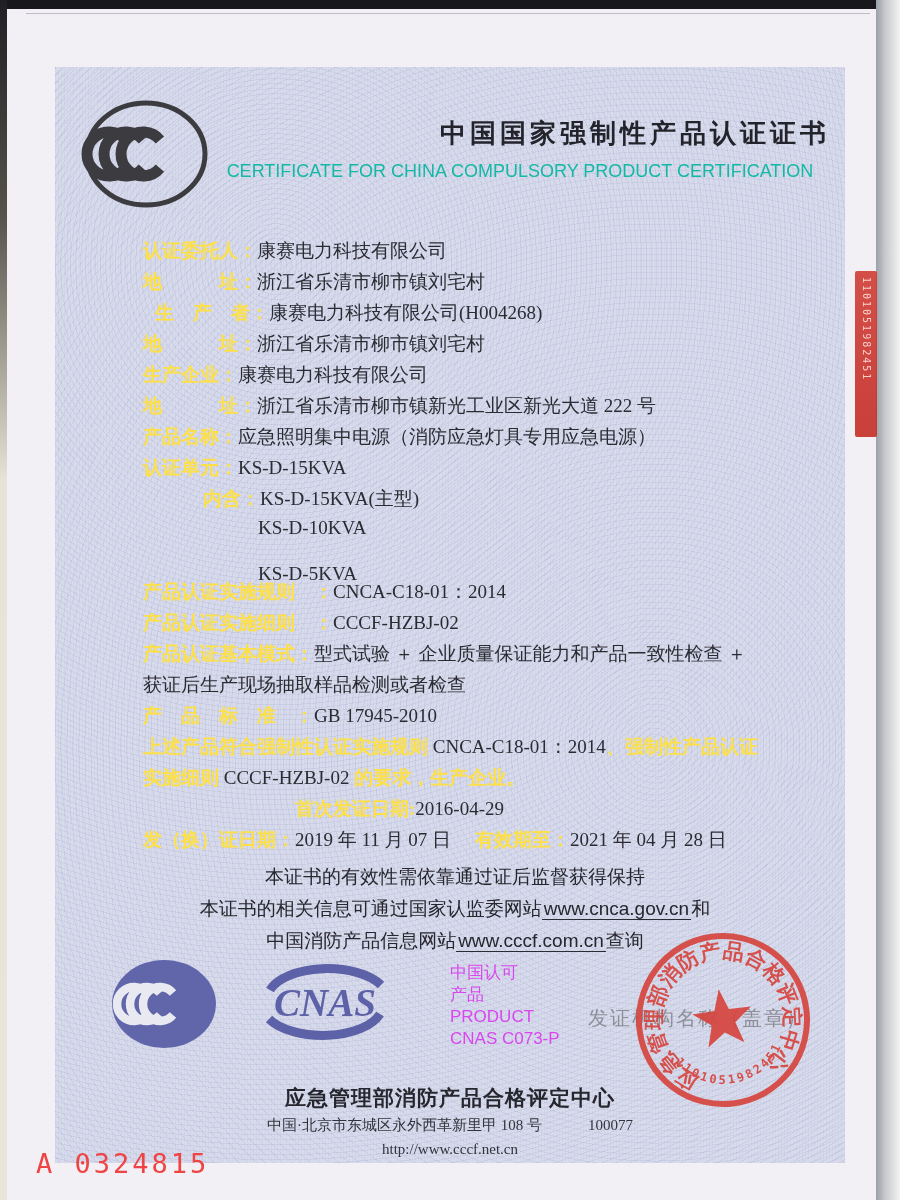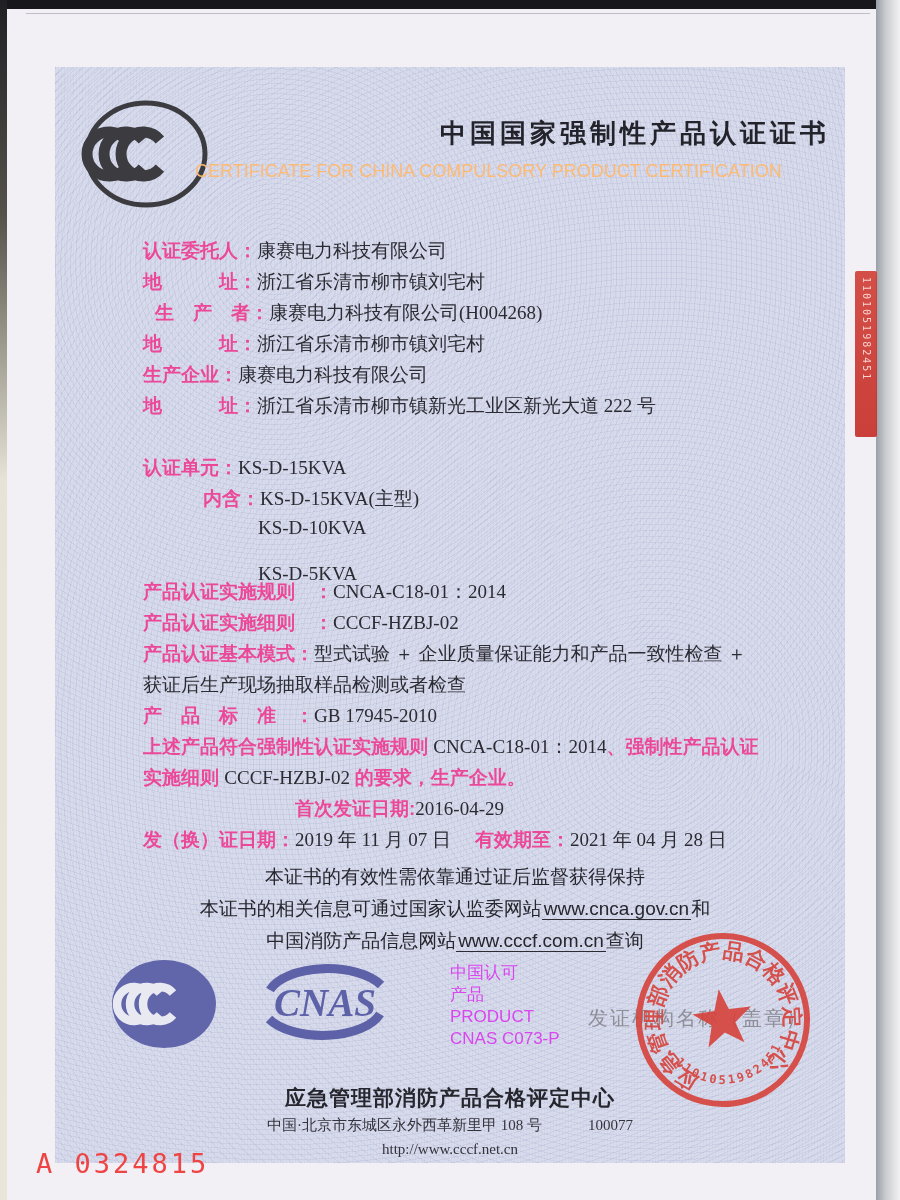--- a/index.html
+++ b/index.html
@@ -27,26 +27,26 @@
   }
   .panel {
     position:absolute; left:55px; top:67px; width:790px; height:1096px;
     background-color:#d8dbeb;
     background-image:
       repeating-radial-gradient(circle at 28% 18%, rgba(108,118,172,.11) 0 1px, rgba(0,0,0,0) 1px 5px),
       repeating-radial-gradient(circle at 76% 62%, rgba(108,118,172,.10) 0 1px, rgba(0,0,0,0) 1px 6px),
       repeating-linear-gradient(90deg, rgba(120,130,185,.06) 0 1px, rgba(0,0,0,0) 1px 3px);
   }
   .abs { position:absolute; white-space:nowrap; }
-  .lab { font-weight:700; color:#ec4899; font-size:19px; font-family:Liberation Sans, sans-serif; }
+  .lab { font-weight:700; color:#fde047; font-size:19px; font-family:Liberation Serif, serif; }
   .val { font-weight:400; color:#2b2b33; font-size:19px; font-family:"Liberation Serif", serif; }
   .title-cn { left:230px; top:116px; width:600px; text-align:right;
     font-size:26px; font-weight:700; letter-spacing:4px; color:#23232b; }
-  .title-en { left:195px; top:161px; width:650px; text-align:left;
-    font-size:18px; font-weight:400; color:#fdba74; }
+  .title-en { left:195px; top:161px; width:650px; text-align:center;
+    font-size:18px; font-weight:400; color:#14b8a6; }
   .certno { left:515px; top:209px; font-size:17px; color:#2b2b33; font-family:"Liberation Serif", serif; }
   .note { left:150px; top:0; width:610px; text-align:center; font-size:19px; color:#26262e; }
   .url { font-family:"Liberation Sans", sans-serif; border-bottom:1.5px solid #2b2b33; padding:0 2px; }
   .accr-line { color:#d946ef; font-size:17px; line-height:22px; }
   .stamp-wrap { left:628px; top:925px; width:190px; height:190px; transform:rotate(-8deg); opacity:.92; }
   .placeholder { left:588px; top:1005px; font-size:20px; letter-spacing:2px;
     color:#8e8e98; font-family:"Liberation Serif", serif; }
   .footer-org { left:150px; top:1084px; width:600px; text-align:center;
     font-size:21px; font-weight:700; letter-spacing:1px; color:#26262e; }
   .footer-addr { left:150px; top:1116px; width:600px; text-align:center;
@@ -100,20 +100,23 @@
   </div>
   <div class="abs" style="left:143px; top:331px;">
     <span class="lab">地　　　址：</span><span class="val">浙江省乐清市柳市镇刘宅村</span>
   </div>
   <div class="abs" style="left:143px; top:362px;">
     <span class="lab">生产企业：</span><span class="val">康赛电力科技有限公司</span>
   </div>
   <div class="abs" style="left:143px; top:393px;">
     <span class="lab">地　　　址：</span><span class="val">浙江省乐清市柳市镇新光工业区新光大道 222 号</span>
   </div>
+  <div class="abs" style="left:143px; top:424px;">
+    <span class="lab">产品名称：</span><span class="val">应急照明集中电源（消防应急灯具专用应急电源）</span>
+  </div>
   <div class="abs" style="left:143px; top:455px;">
     <span class="lab">认证单元：</span><span class="val">KS-D-15KVA</span>
   </div>
 
   <div class="abs" style="left:203px; top:486px;">
     <span class="lab">内含：</span><span class="val">KS-D-15KVA(主型)</span>
   </div>
   <div class="abs val" style="left:258px; top:517px;">KS-D-10KVA</div>
   <div class="abs val" style="left:258px; top:548px;margin-top:15px;">KS-D-5KVA</div>
 

